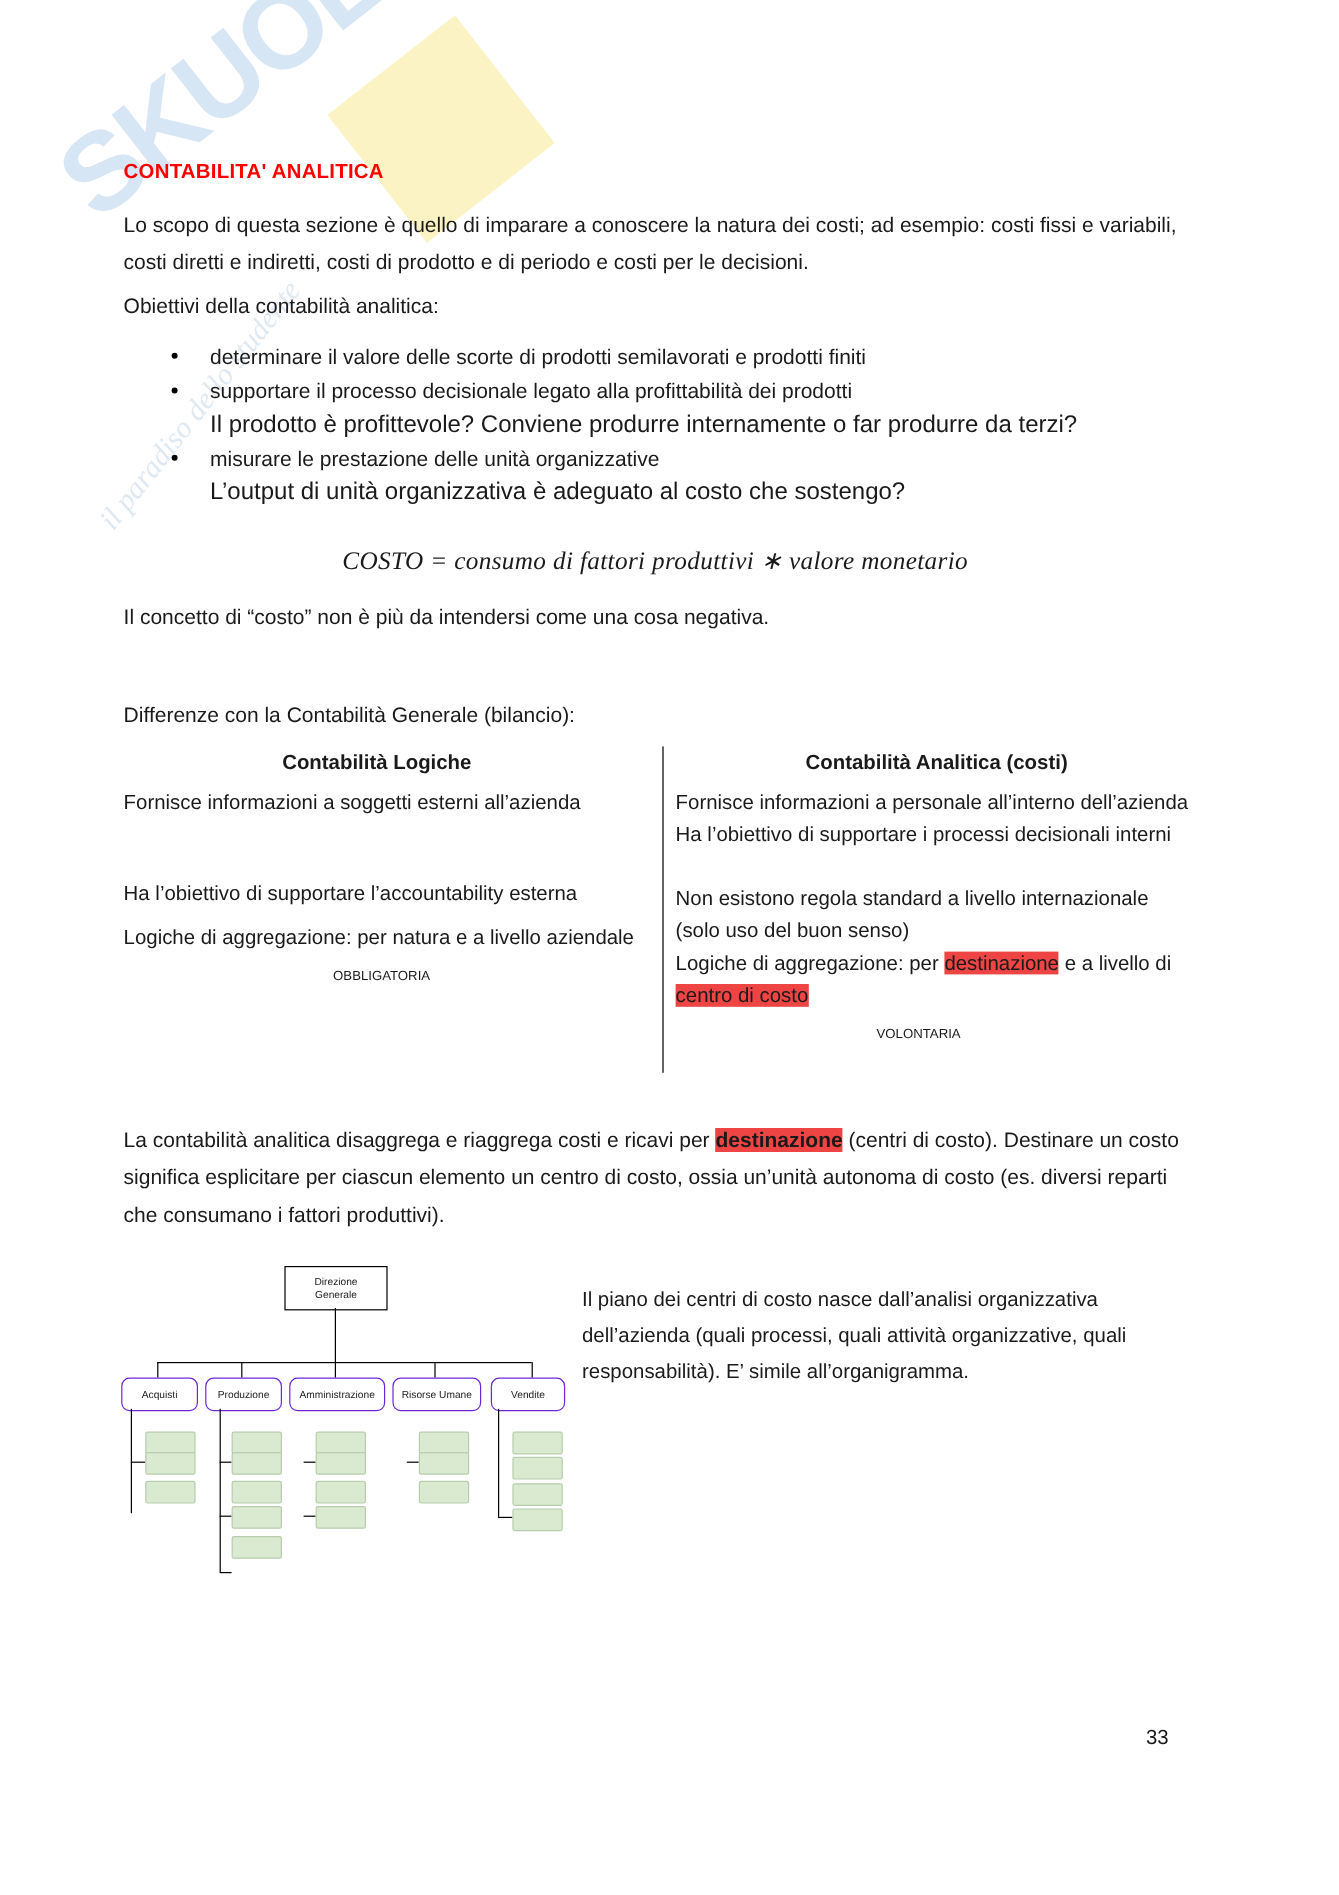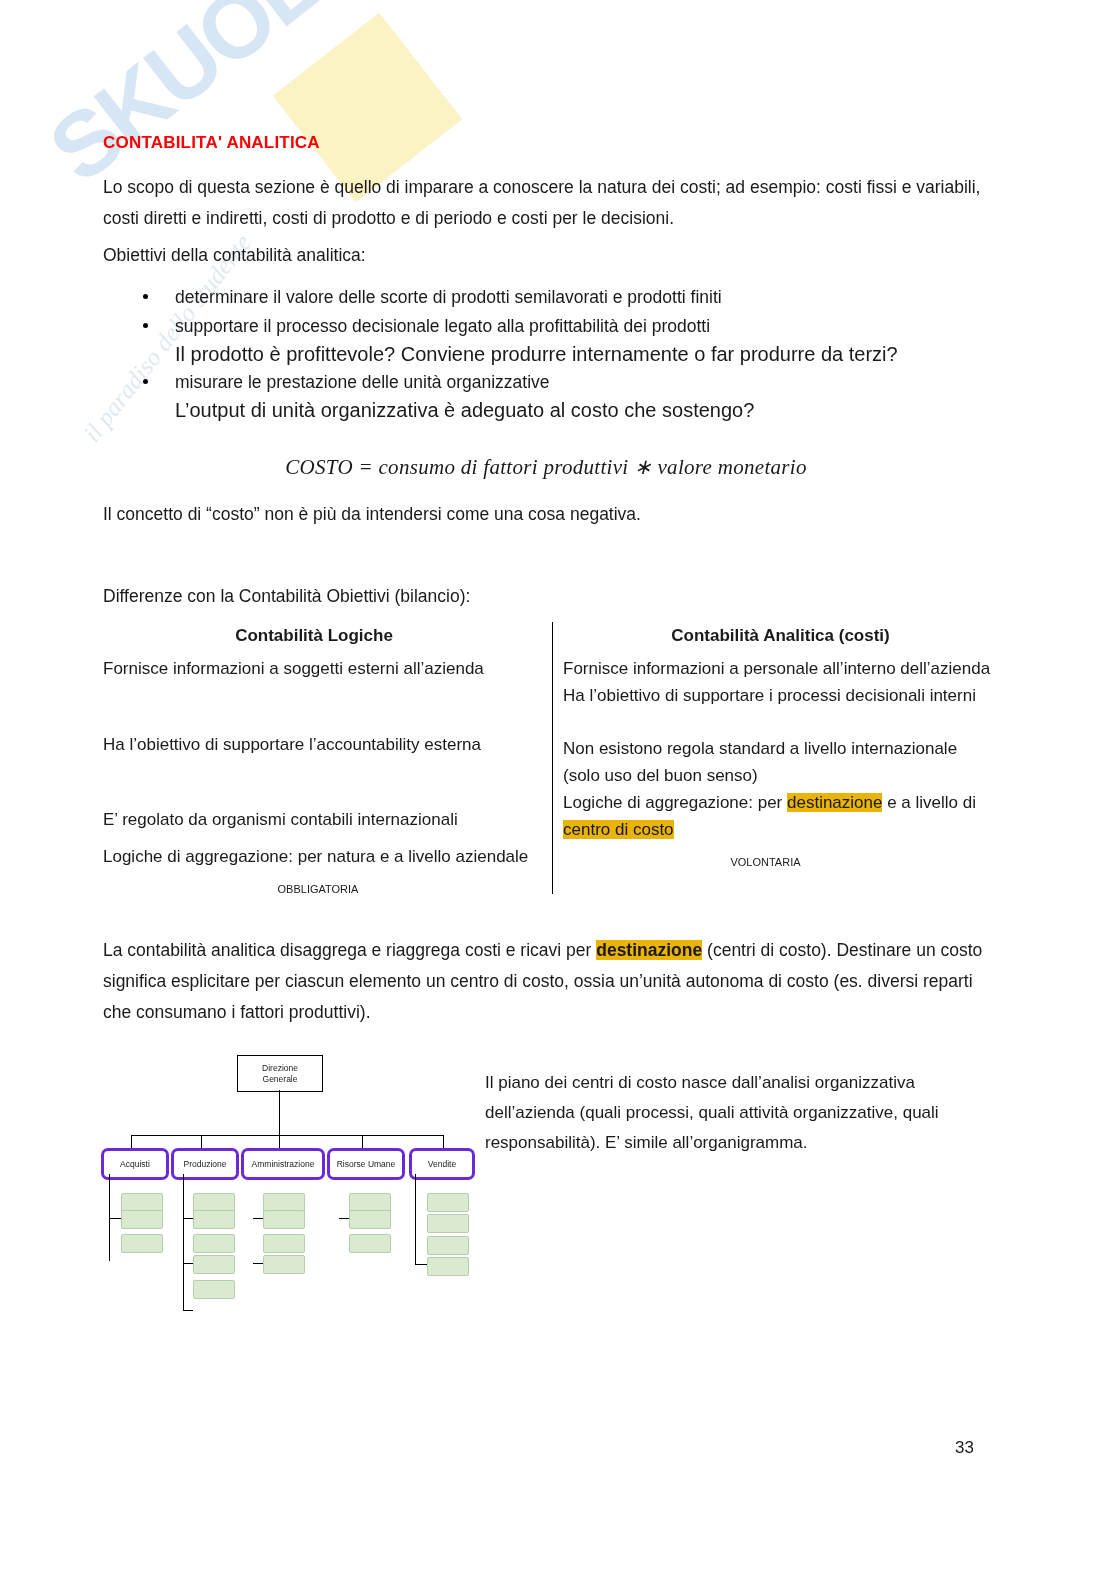--- a/index.html
+++ b/index.html
@@ -181,21 +181,21 @@
   #compare .col-right .row.r3 { margin-top: 26px; }
   #compare .col-right .row.r4 { margin-top: 0px; }
   #compare .footer-label {
     text-align: center;
     font-size: 11px;
     margin-top: 6px;
   }
   #compare .col-left .footer-label { padding-right: 10px; }
   #compare .col-right .footer-label { padding-right: 30px; }
 
-  .hl { background: #eab308; }
+  .hl { background: #ef4444; }
   .bold { font-weight: bold; }
 
   #p-disaggrega { left: 103px; top: 935px; width: 890px; }
 
   #p-piano {
     left: 485px;
     top: 1068px;
     width: 500px;
     font-size: 17px;
     line-height: 30px;
@@ -231,21 +231,21 @@
     display: flex;
     flex-direction: column;
     justify-content: center;
     align-items: center;
   }
 
   #orgchart .dept-node {
     position: absolute;
     top: 100px;
     height: 26px;
-    border: 3px solid #6d28d9;
+    border: 1px solid #6d28d9;
     border-radius: 7px;
     background: #ffffff;
     font-size: 8.5px;
     color: #222222;
     display: flex;
     justify-content: center;
     align-items: center;
     white-space: nowrap;
   }
 
@@ -298,30 +298,29 @@
         <span class="dot"></span>
         <span>misurare le prestazione delle unità organizzative</span>
         <span class="sub">L’output di unità organizzativa è adeguato al costo che sostengo?</span>
       </li>
     </ul>
 
     <div class="formula">COSTO = consumo di fattori produttivi  ∗  valore monetario</div>
 
     <div class="para" id="p-concetto">Il concetto di “costo” non è più da intendersi come una cosa negativa.</div>
 
-    <div class="para" id="p-differenze">Differenze con la Contabilità Obiettivi (bilancio):</div>
+    <div class="para" id="p-differenze">Differenze con la Contabilità Generale (bilancio):</div>
 
     <div id="compare">
       <div class="divider"></div>
 
       <div class="col col-left">
         <div class="col-title">Contabilità Logiche</div>
         <div class="row r1">Fornisce informazioni a soggetti esterni all’azienda</div>
         <div class="row r2">Ha l’obiettivo di supportare l’accountability esterna</div>
-        <div class="row r3">E’ regolato da organismi contabili internazionali</div>
         <div class="row r4">Logiche di aggregazione: per natura e a livello aziendale</div>
         <div class="footer-label">OBBLIGATORIA</div>
       </div>
 
       <div class="col col-right">
         <div class="col-title">Contabilità Analitica (costi)</div>
         <div class="row r1">Fornisce informazioni a personale all’interno dell’azienda</div>
         <div class="row r2">Ha l’obiettivo di supportare i processi decisionali interni</div>
         <div class="row r3">Non esistono regola standard a livello internazionale (solo uso del buon senso)</div>
         <div class="row r4"><span>Logiche di aggregazione: per </span><span class="hl">destinazione</span><span> e a livello di </span><span class="hl">centro di costo</span></div>

